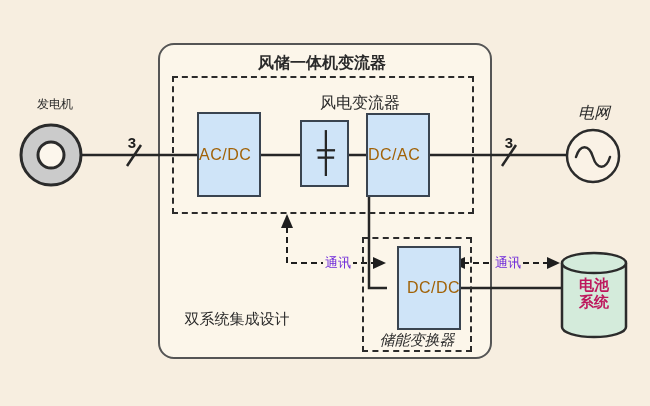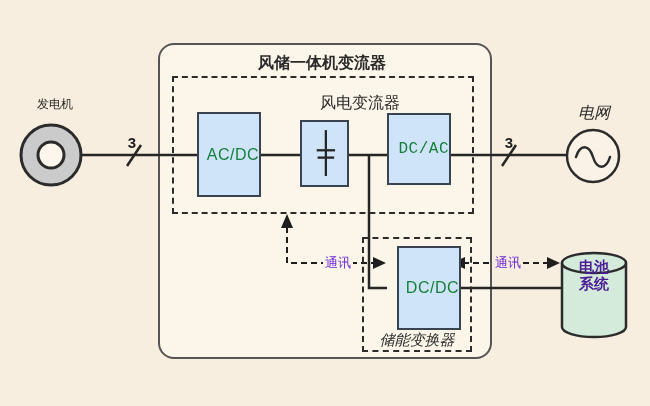--- a/index.html
+++ b/index.html
@@ -32,28 +32,28 @@
     background:transparent;
     z-index:3;
   }
   .wind-box{left:172px;top:76px;width:302px;height:138px;}
   .storage-box{left:362px;top:237px;width:110px;height:115px;}
   .block{
     position:absolute;
     background:#cfe4f8;
     border:2px solid #3a4450;
     box-sizing:border-box;
-    display:flex;align-items:center;justify-content:flex-end;
+    display:flex;align-items:center;justify-content:flex-start;
     z-index:4;
-    font-size:16px;font-weight:500;color:#15803d;
+    font-size:16px;font-weight:500;color:#a16207;
     letter-spacing:0.5px;
   }
   .block-acdc{left:197px;top:112px;width:64px;height:85px;}
   .block-cap {left:300px;top:120px;width:49px;height:67px;}
-  .block-dcac{left:387px;top:113px;width:64px;height:72px;font-family:Liberation Mono, monospace;}
+  .block-dcac{left:366px;top:113px;width:64px;height:84px;}
   .block-dcdc{left:397px;top:246px;width:64px;height:84px;padding-left:8px;}
   .label{
     position:absolute;
     z-index:5;
     color:#2a2a2a;
     white-space:nowrap;
     transform:translate(-50%,-50%);
     text-align:center;
   }
   .title-label{left:322px;top:63px;font-size:16px;font-weight:700;}
@@ -65,22 +65,22 @@
   .comm-label{
     font-size:13px;font-weight:500;color:#6d28d9;
     padding:0 2px;
   }
   .comm-left-label{left:338px;top:263px;background:#fcf6ea;}
   .comm-right-label{left:508px;top:263px;background:#f7eee0;}
   .phase-label{font-size:15px;font-weight:600;color:#1c1c1c;}
   .phase-left-label{left:132px;top:142px;}
   .phase-right-label{left:509px;top:142px;}
   .battery-label{
-    left:594px;top:275px;
-    font-size:15px;font-weight:600;color:#4c1d95;
+    left:594px;top:293px;
+    font-size:15px;font-weight:600;color:#be185d;
     text-align:center;line-height:17px;
   }
 </style>
 </head>
 <body>
 
 <div class="stage">
 
   <div class="outer-box"></div>
 
@@ -155,20 +155,21 @@
   <div class="block block-dcdc">
     <span>DC/DC</span>
   </div>
 
   <div class="label title-label">风储一体机变流器</div>
 
   <div class="label wind-label">风电变流器</div>
 
   <div class="label storage-label">储能变换器</div>
 
+  <div class="label design-label">双系统集成设计</div>
 
   <div class="label gen-label">发电机</div>
 
   <div class="label grid-label">电网</div>
 
   <div class="label comm-label comm-left-label">通讯</div>
 
   <div class="label comm-label comm-right-label">通讯</div>
 
   <div class="label phase-label phase-left-label">3</div>

